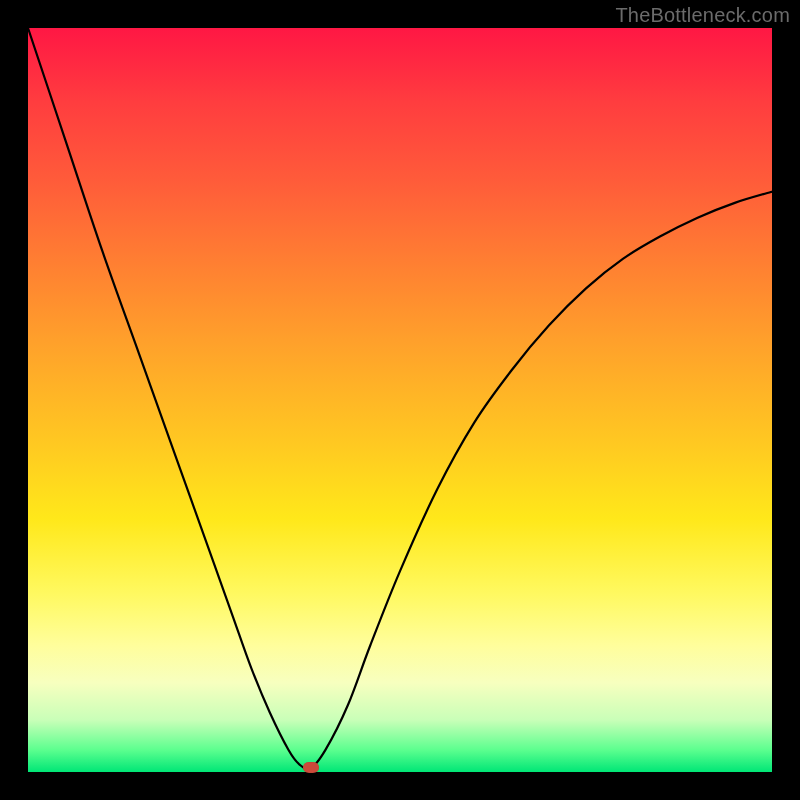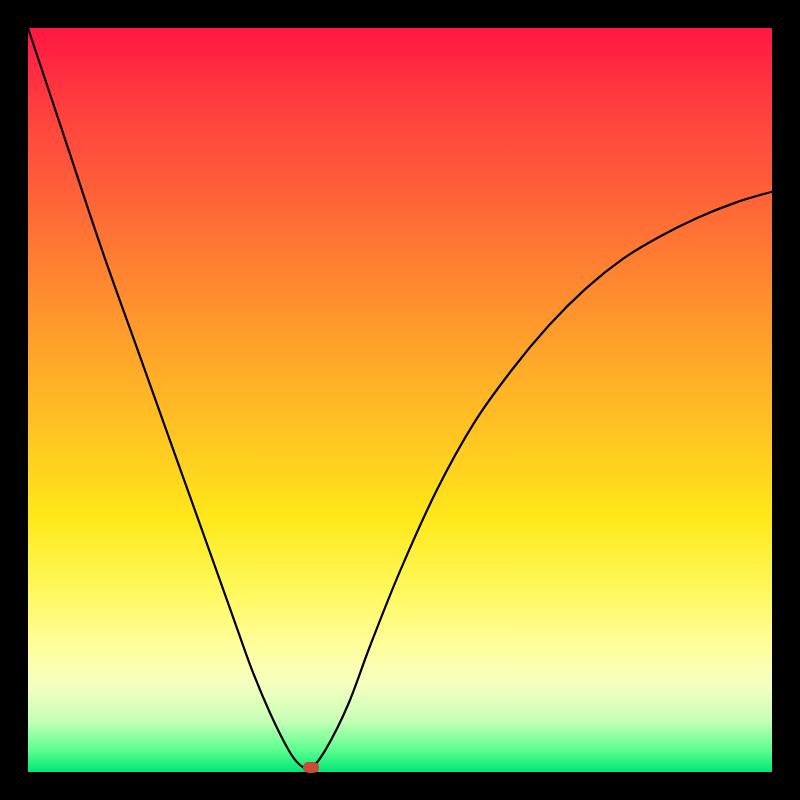--- a/index.html
+++ b/index.html
@@ -56,19 +56,20 @@
     height: 11px;
     border-radius: 6px / 5px;
     background: #cc4a3a;
     box-shadow: 0 0 0 0.5px rgba(0,0,0,0.08) inset;
   }
 </style>
 </head>
 <body>
 
 <div class="frame">
+  <div class="watermark">TheBottleneck.com</div>
   <div class="plot-area">
     <svg class="curve" viewBox="0 0 744 744" preserveAspectRatio="none">
       <path id="curve-path" fill="none" stroke="#000" stroke-width="2.2" stroke-linecap="round" stroke-linejoin="round" d="M 0.00 0.00 C 6.20 18.60, 24.80 74.40, 37.20 111.60 C 49.60 148.80, 62.00 187.24, 74.40 223.20 C 86.80 259.16, 99.20 292.64, 111.60 327.36 C 124.00 362.08, 136.40 396.80, 148.80 431.52 C 161.20 466.24, 176.70 509.64, 186.00 535.68 C 195.30 561.72, 198.40 570.40, 204.60 587.76 C 210.80 605.12, 217.00 623.72, 223.20 639.84 C 229.40 655.96, 235.60 670.84, 241.80 684.48 C 248.00 698.12, 255.44 713.00, 260.40 721.68 C 265.36 730.36, 267.84 733.46, 271.56 736.56 C 275.28 739.66, 278.38 742.76, 282.72 740.28 C 287.06 737.80, 291.40 732.22, 297.60 721.68 C 303.80 711.14, 312.48 694.40, 319.92 677.04 C 327.36 659.68, 333.56 639.84, 342.24 617.52 C 350.92 595.20, 360.84 569.16, 372.00 543.12 C 383.16 517.08, 396.80 486.08, 409.20 461.28 C 421.60 436.48, 434.00 414.16, 446.40 394.32 C 458.80 374.48, 471.20 358.36, 483.60 342.24 C 496.00 326.12, 508.40 311.24, 520.80 297.60 C 533.20 283.96, 545.60 271.56, 558.00 260.40 C 570.40 249.24, 582.80 239.32, 595.20 230.64 C 607.60 221.96, 620.00 215.14, 632.40 208.32 C 644.80 201.50, 657.20 195.30, 669.60 189.72 C 682.00 184.14, 694.40 179.18, 706.80 174.84 C 719.20 170.50, 737.80 165.54, 744.00 163.68"></path>
     </svg>
     <div id="marker" class="marker" style="left: 274.72px; top: 734.28px;"></div>
   </div>
 </div>
 
 </body></html>

